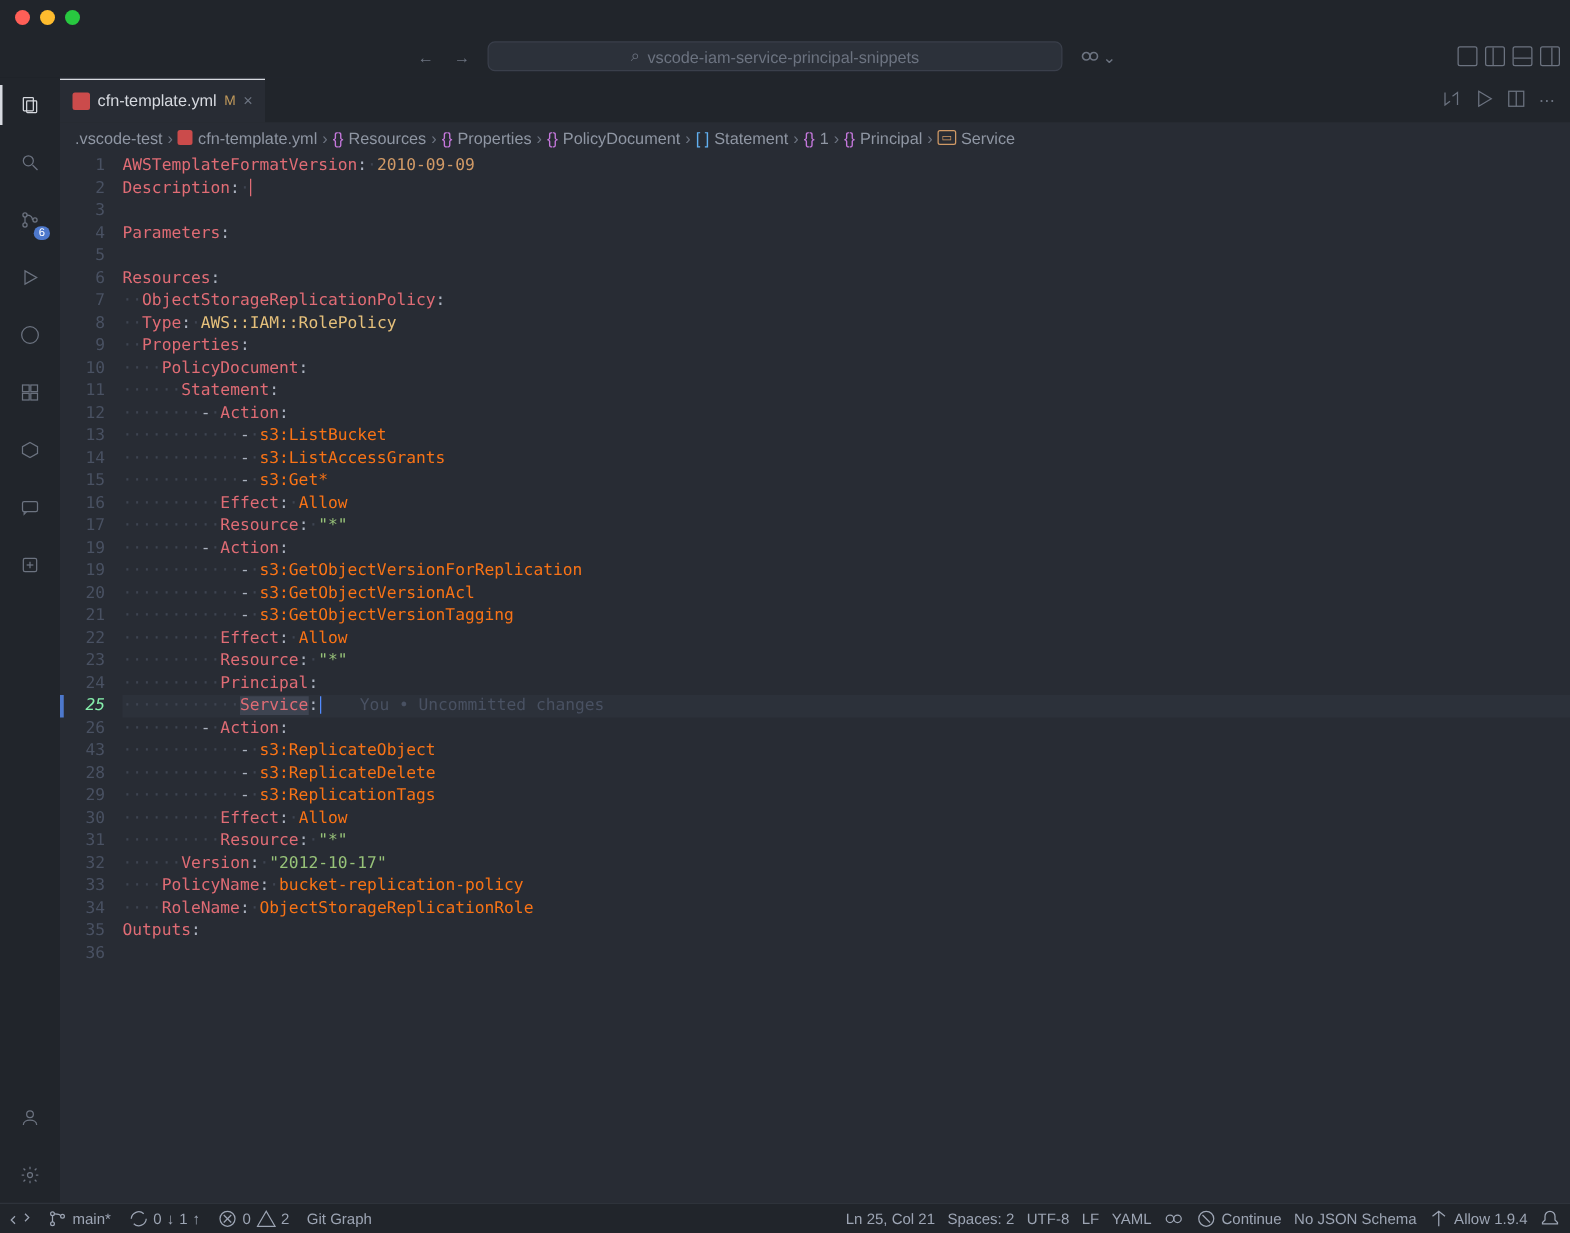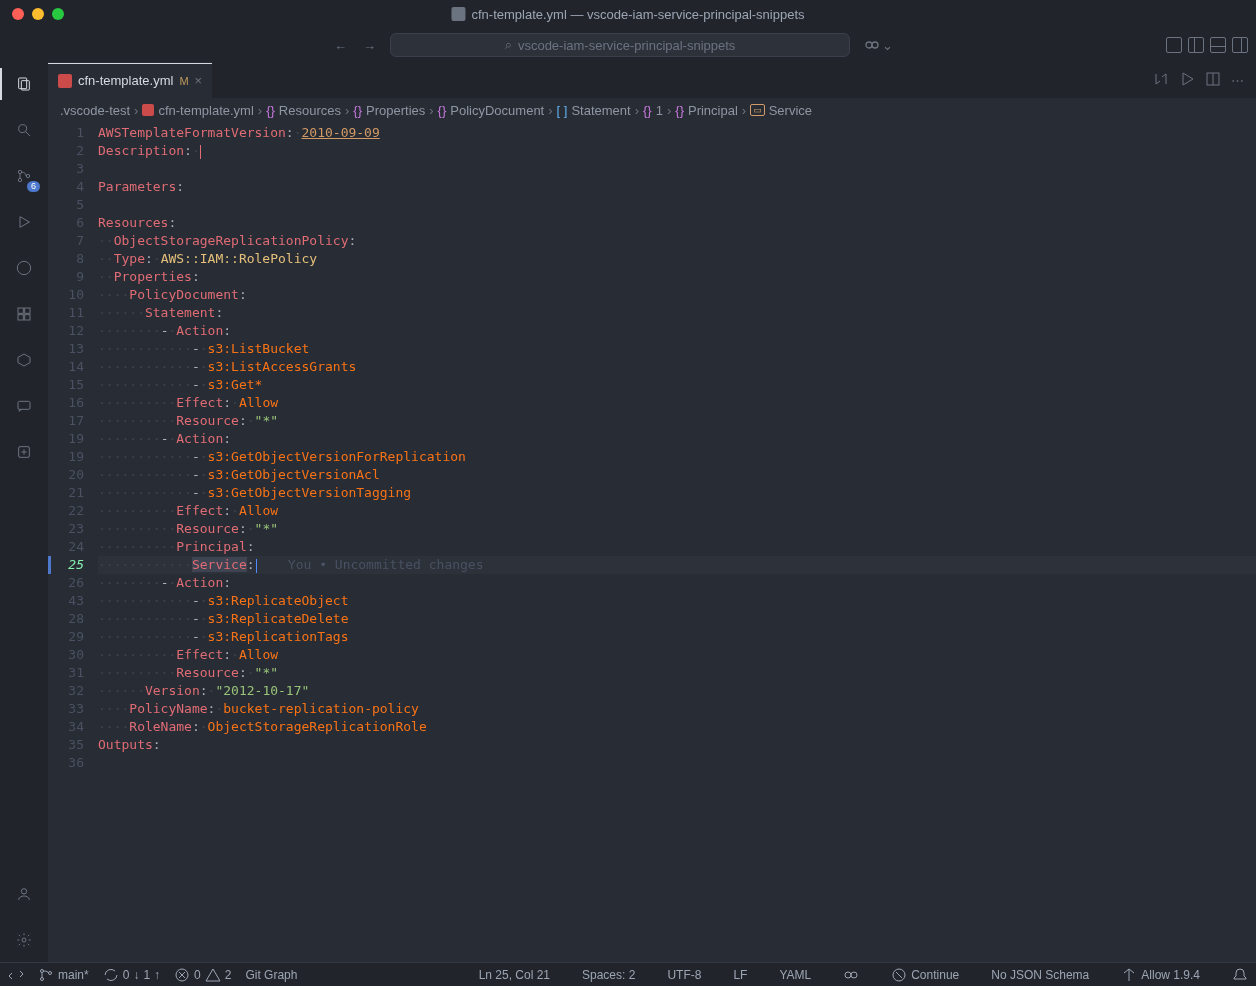--- a/index.html
+++ b/index.html
@@ -185,21 +185,21 @@
   left:-50px;
   width:3px;
   top:0;
   bottom:0;
   background:#4d78cc;
 }
 .ws { color:#3e4451; }
 .key { color:#e06c75; }
 .val { color:#f97316;margin-top:40px; }
 .str { color:#98c379; }
-.num { color:#d19a66;text-decoration:underline; }
+.num { color:#d19a66; }
 .type { color:#e5c07b; }
 .punct { color:#abb2bf; }
 .dash { color:#abb2bf; }
 .blame { color:#495162; }
 .cursor-mark {
   display:inline-block;
   width:1px;
   height:14px;
   background:#528bff;
   vertical-align:middle;
@@ -212,35 +212,31 @@
   display: flex;
   align-items: center;
   padding: 0 8px;
   gap: 14px;
   color: #9da5b4;
   font-size: 12px;
   border-top:1px solid #333842;
   justify-content:flex-end;
 }
 .sb-item { display:flex; align-items:center; gap:4px; }
-.sb-right { margin-left:auto; display:flex; gap:32px; align-items:center; }
+.sb-right { margin-left:auto; display:flex; gap:10px; align-items:center; }
 svg { width:16px; height:16px; }
 </style>
 </head>
 <body>
 
 <div class="titlebar">
   <div class="traffic-lights">
     <div class="tl tl-close"></div>
     <div class="tl tl-min"></div>
     <div class="tl tl-max"></div>
-  </div>
-  <div class="title-center">
-    <span class="file-icon-title"></span>
-    <span>cfn-template.yml — vscode-iam-service-principal-snippets</span>
   </div>
 </div>
 
 <div class="topbar">
   <div class="nav-arrows">
     <div class="nav-arrow">←</div>
     <div class="nav-arrow">→</div>
   </div>
   <div class="search-pill">
     <span>⌕</span>

